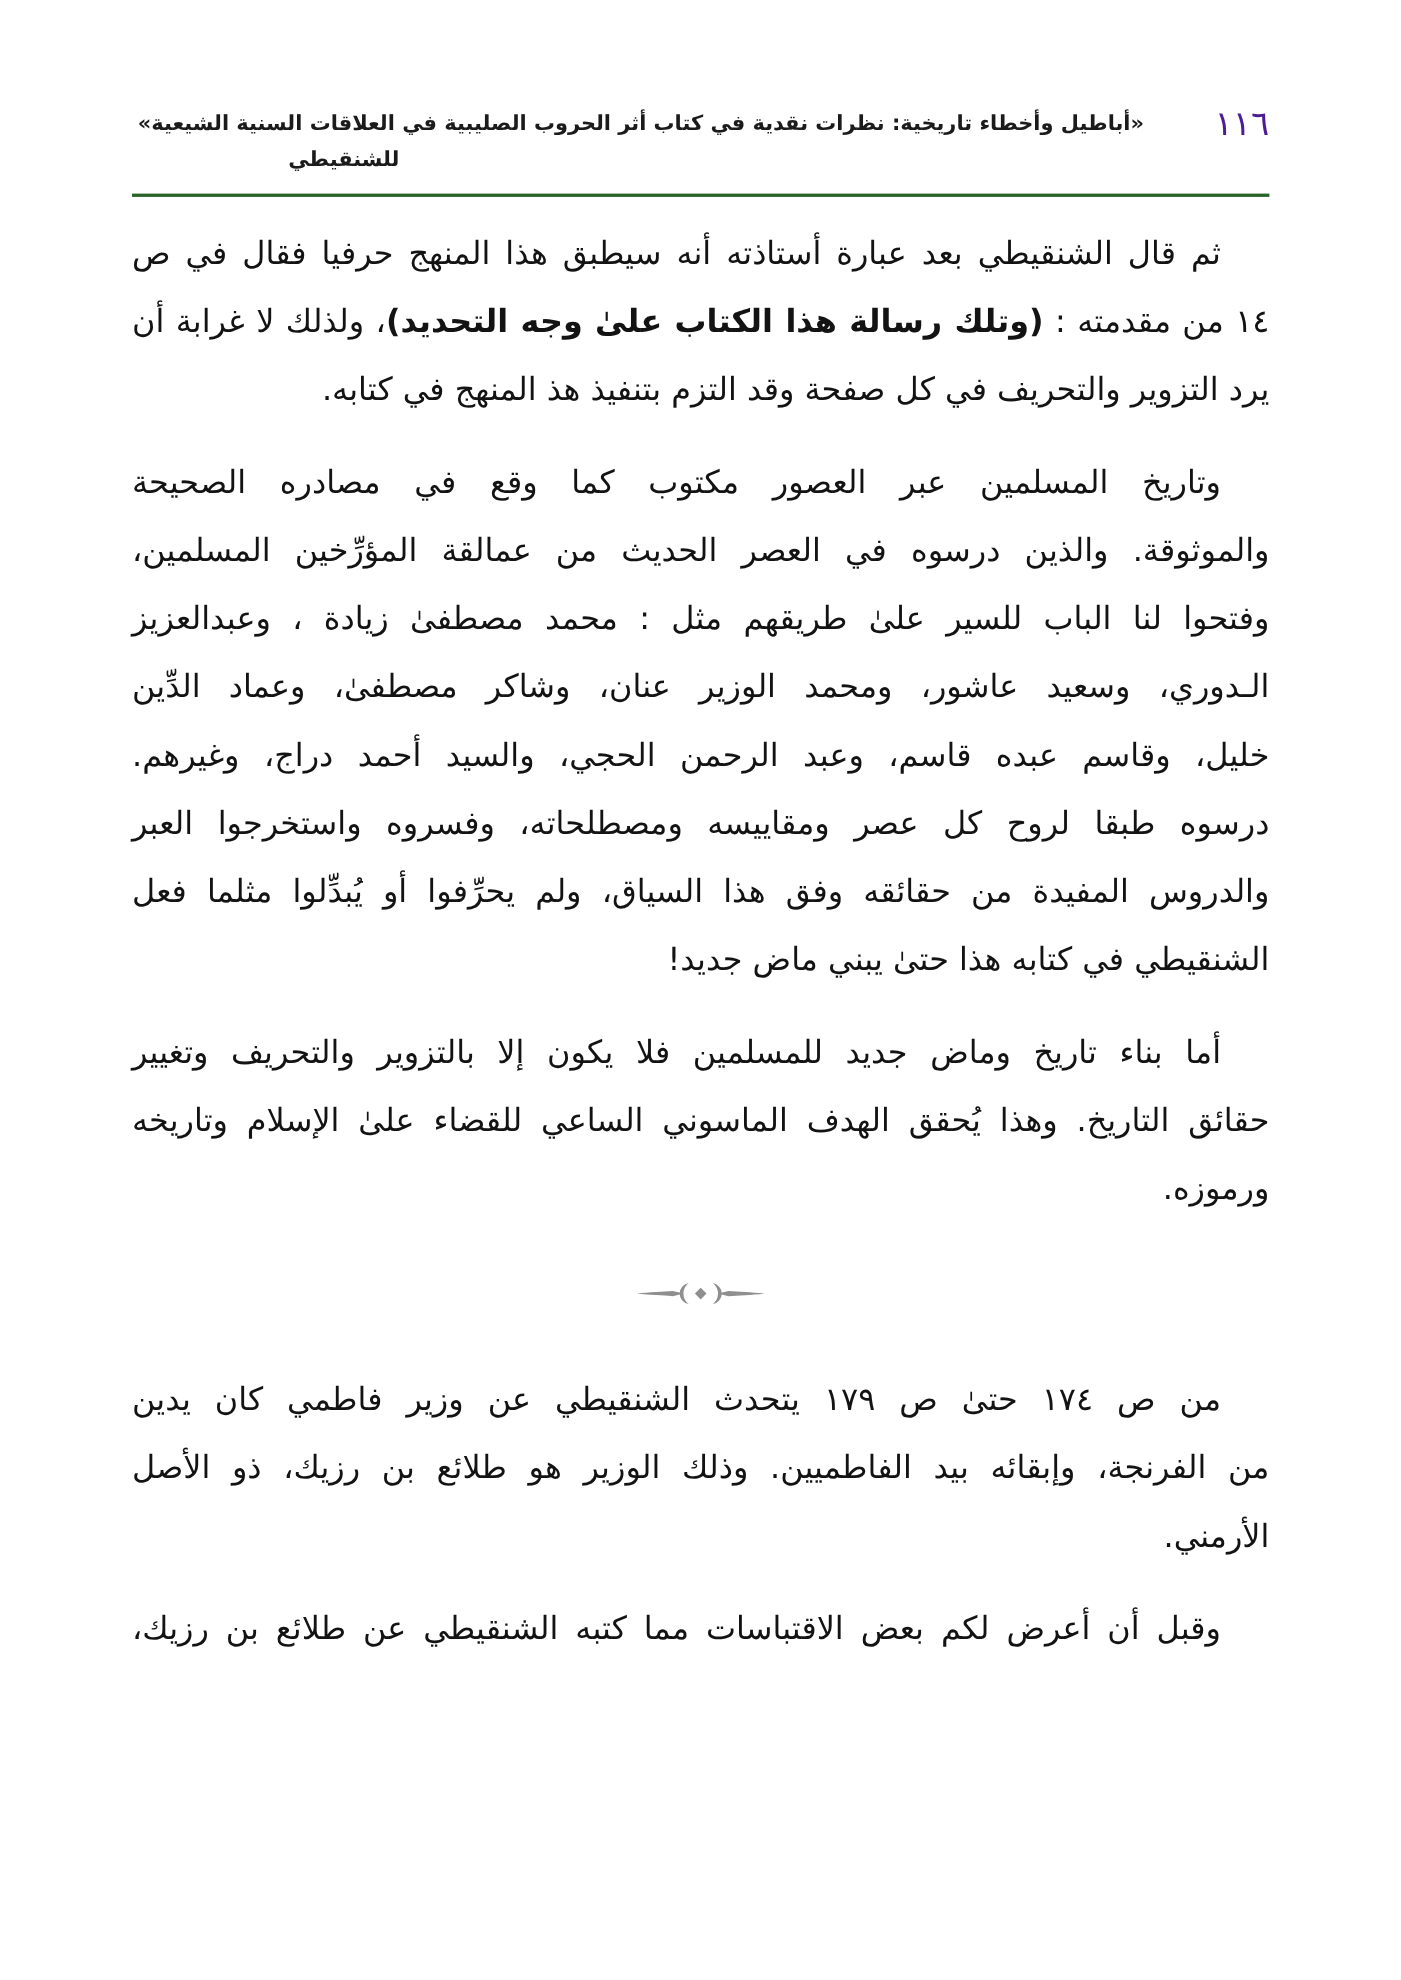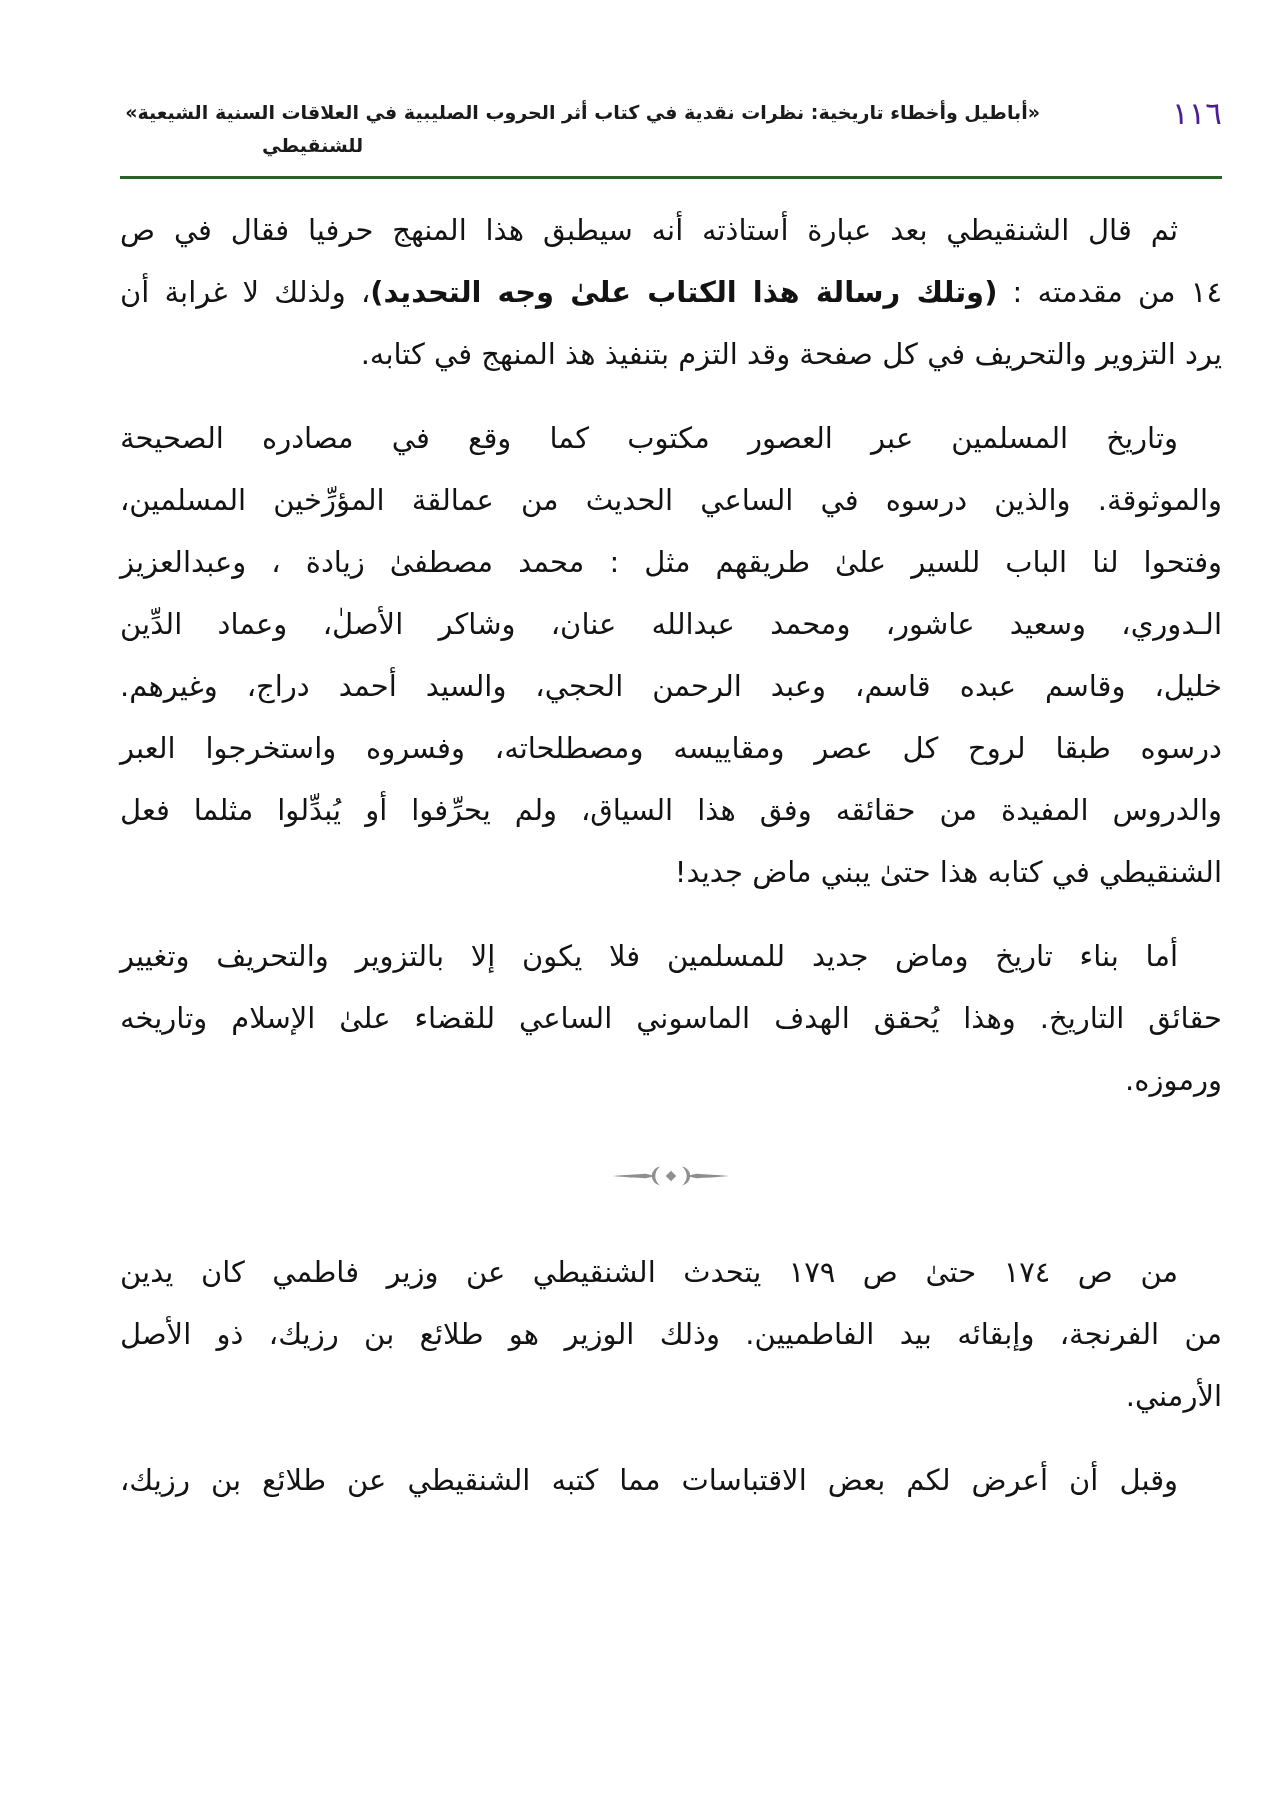--- a/index.html
+++ b/index.html
@@ -1,21 +1,21 @@
 <!DOCTYPE html>
 <html lang="ar"><head>
 <meta charset="utf-8">
 <style>
   html, body { margin:0; padding:0; }
   body {
     width:1274px; height:1800px; overflow:hidden;
     background:#ffffff; color:#131313;
     font-family:"DejaVu Sans", sans-serif;
   }
-  .page { box-sizing:border-box; width:1274px; height:1440px; padding:96px 52px 0 120px; }
+  .page { box-sizing:border-box; width:1274px; height:1440px; padding:96px 120px 0 120px; }
 
   
   .hdr { display:flex; align-items:flex-start; }
   .hdr-titles {
     width:778px; margin-left:142px;
     direction:rtl; font-weight:700; font-size:19px; line-height:33px; color:#1b1b1b;
   }
   .ht1 { white-space:nowrap; text-align:right; }
   .ht2 { text-align:left; }
   .pnum { margin-left:auto; direction:rtl; font-size:31px; line-height:34px; font-weight:400; letter-spacing:3px; color:#4c1d95; }
@@ -52,23 +52,23 @@
 
 
     <p class="para">
       <span class="line j ind">ثم قال الشنقيطي بعد عبارة أستاذته أنه سيطبق هذا المنهج حرفيا فقال في ص</span>
       <span class="line j"><span>١٤ من مقدمته : </span><b>(وتلك رسالة هذا الكتاب علىٰ وجه التحديد)</b><span>، ولذلك لا غرابة أن</span></span>
       <span class="line">يرد التزوير والتحريف في كل صفحة وقد التزم بتنفيذ هذ المنهج في كتابه.</span>
     </p>
 
     <p class="para">
       <span class="line j ind">وتاريخ المسلمين عبر العصور مكتوب كما وقع في مصادره الصحيحة</span>
-      <span class="line j">والموثوقة. والذين درسوه في الساعي الحديث من عمالقة المؤرِّخين المسلمين،</span>
+      <span class="line j">والموثوقة. والذين درسوه في العصر الحديث من عمالقة المؤرِّخين المسلمين،</span>
       <span class="line j">وفتحوا لنا الباب للسير علىٰ طريقهم مثل : محمد مصطفىٰ زيادة ، وعبدالعزيز</span>
-      <span class="line j">الـدوري، وسعيد عاشور، ومحمد عبدالله عنان، وشاكر الأصلٰ، وعماد الدِّين</span>
+      <span class="line j">الـدوري، وسعيد عاشور، ومحمد الوزير عنان، وشاكر مصطفىٰ، وعماد الدِّين</span>
       <span class="line j">خليل، وقاسم عبده قاسم، وعبد الرحمن الحجي، والسيد أحمد دراج، وغيرهم.</span>
       <span class="line j">درسوه طبقا لروح كل عصر ومقاييسه ومصطلحاته، وفسروه واستخرجوا العبر</span>
       <span class="line j">والدروس المفيدة من حقائقه وفق هذا السياق، ولم يحرِّفوا أو يُبدِّلوا مثلما فعل</span>
       <span class="line">الشنقيطي في كتابه هذا حتىٰ يبني ماض جديد!</span>
     </p>
 
     <p class="para">
       <span class="line j ind">أما بناء تاريخ وماض جديد للمسلمين فلا يكون إلا بالتزوير والتحريف وتغيير</span>
       <span class="line j">حقائق التاريخ. وهذا يُحقق الهدف الماسوني الساعي للقضاء علىٰ الإسلام وتاريخه</span>
       <span class="line">ورموزه.</span>

